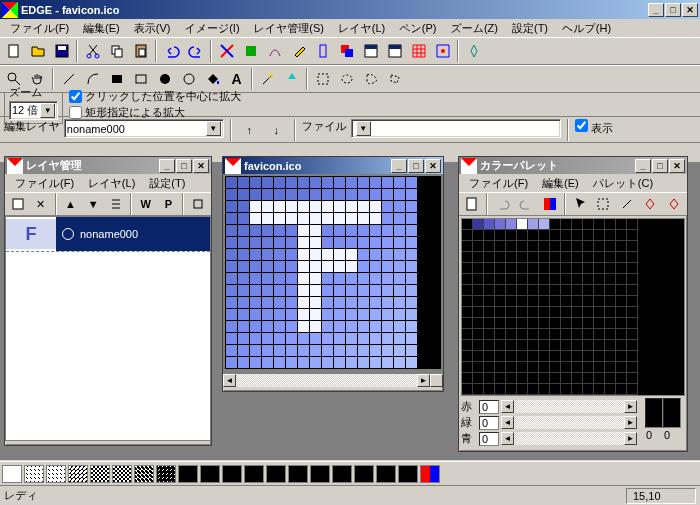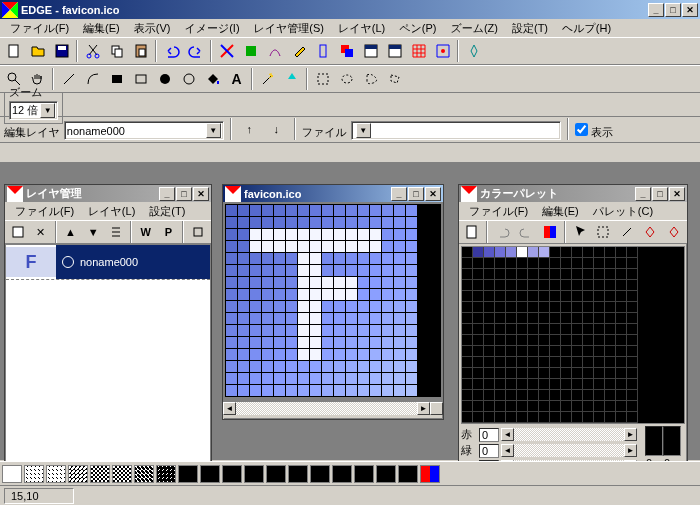--- a/index.html
+++ b/index.html
@@ -11,23 +11,23 @@
 .titlebtn { width:16px; height:14px; background:#d4d0c8; border:1px solid #fff; border-right-color:#404040; border-bottom-color:#404040; font-size:9px; display:flex; align-items:center; justify-content:center; color:#000; }
 .menubar { height:18px; background:#d4d0c8; display:flex; align-items:center; padding:0 4px; gap:2px; }
 .menuitem { padding:1px 6px; cursor:default; }
 .toolbar { height:28px; background:#d4d0c8; border-top:1px solid #fff; border-bottom:1px solid #808080; display:flex; align-items:center; padding:2px; gap:1px; }
 .tbtn { width:23px; height:22px; border:1px solid #d4d0c8; display:flex; align-items:center; justify-content:center; cursor:default; }
 .tsep { width:2px; height:22px; border-left:1px solid #808080; border-right:1px solid #fff; margin:0 2px; }
 .zoom-row { height:24px; background:#d4d0c8; border-bottom:1px solid #808080; display:flex; align-items:center; padding:2px 4px; gap:6px; }
 .zoom-row label { display:flex; align-items:center; gap:3px; }
 .dropdown { background:#fff; border:1px solid #808080; border-right-color:#fff; border-bottom-color:#fff; box-shadow:inset 1px 1px 0 #404040,inset -1px -1px 0 #d4d0c8; padding:1px 2px; display:inline-flex; align-items:center; }
 .dropdown .btn { width:15px; height:15px; background:#d4d0c8; border:1px solid #fff; border-right-color:#404040; border-bottom-color:#404040; margin-left:2px; display:flex; align-items:center; justify-content:center; font-size:8px; }
-.layer-row { height:26px; background:#d4d0c8; border-bottom:1px solid #808080; display:flex; align-items:flex-end; padding:2px 4px; gap:4px; }
+.layer-row { height:26px; background:#d4d0c8; border-bottom:1px solid #808080; display:flex; align-items:flex-start; padding:2px 4px; gap:4px; }
 .mdi { position:absolute; top:162px; left:0; right:0; bottom:45px; background:#808080; }
-.subwin { position:absolute; background:#d4d0c8; border:1px solid #404040; box-shadow:inset 1px 1px 0 #d4d0c8,inset -1px -1px 0 #808080;margin-top:28px; }
+.subwin { position:absolute; background:#d4d0c8; border:1px solid #404040; box-shadow:inset 1px 1px 0 #d4d0c8,inset -1px -1px 0 #808080; }
 .subwin .titlebar { height:17px; font-size:11px; }
 .subwin .titlebar.inactive { background:linear-gradient(to right,#808080,#b5b5b5); }
 .canvas-area { background:#808080; padding:2px; }
 .pixel-grid { display:grid; background:#000; gap:1px; padding:1px; }
 .px { width:11px; height:11px; }
 .layer-list { background:#fff; border:1px solid #808080; }
 .layer-thumb { width:50px; height:30px; background:#d2d8f0; display:flex; align-items:center; justify-content:center; color:#4050c0; font-weight:bold; font-size:18px; }
 .layer-item { display:flex; align-items:center; height:34px; }
 .pal-grid { display:grid; grid-template-columns:repeat(16,11px); gap:0; background:#000; border:1px solid #808080; }
 .pal-grid .c { width:11px; height:11px; border-right:1px solid #404040; border-bottom:1px solid #404040; }
@@ -279,20 +279,30 @@
     </div>
 </div>
 
 <div class="zoom-row">
   <fieldset style="border:1px solid #808080;padding:1px 4px 3px"><legend>ズーム</legend>
     <span class="dropdown">
         <span>12 倍</span>
         <span class="btn">▼</span>
       </span>
   </fieldset>
+  <div style="display:flex;flex-direction:column;gap:1px">
+    <label>
+        <input type="checkbox" checked="" style="">
+        <span>クリックした位置を中心に拡大</span>
+      </label>
+    <label>
+        <input type="checkbox" style="">
+        <span>矩形指定による拡大</span>
+      </label>
+  </div>
 </div>
 
 <div class="layer-row">
   <span>編集レイヤ</span>
   <span class="dropdown" style="width:160px">
       <span style="flex:1">noname000</span>
       <span class="btn">▼</span>
     </span>
   <div class="tsep"></div>
   <div class="tbtn">↑</div>
@@ -1050,14 +1060,15 @@
       <div class="pattern-sw" style="background: repeating-conic-gradient(rgb(0, 0, 0) 0deg, rgb(0, 0, 0) 90%, rgb(255, 255, 255) 0deg, rgb(255, 255, 255) 50%) 0px 0px / 4px 4px;"></div>
       <div class="pattern-sw" style="background: repeating-conic-gradient(rgb(0, 0, 0) 0deg, rgb(0, 0, 0) 96%, rgb(255, 255, 255) 0deg, rgb(255, 255, 255) 50%) 0px 0px / 4px 4px;"></div>
       <div class="pattern-sw" style="background: repeating-conic-gradient(rgb(0, 0, 0) 0deg, rgb(0, 0, 0) 100%, rgb(255, 255, 255) 0deg, rgb(255, 255, 255) 50%) 0px 0px / 4px 4px;"></div>
       <div class="pattern-sw" style="background: rgb(0, 0, 0);"></div>
       <div class="pattern-sw" style="background: linear-gradient(to right, rgb(255, 0, 0) 50%, rgb(0, 0, 255) 50%);"></div>
     </div>
   <div style="flex:1"></div>
 </div>
 
 <div class="statusbar">
+  <span style="flex:1">レディ</span>
   <span class="status-cell" style="width:70px">15,10</span>
 </div>
 
 </body></html>

